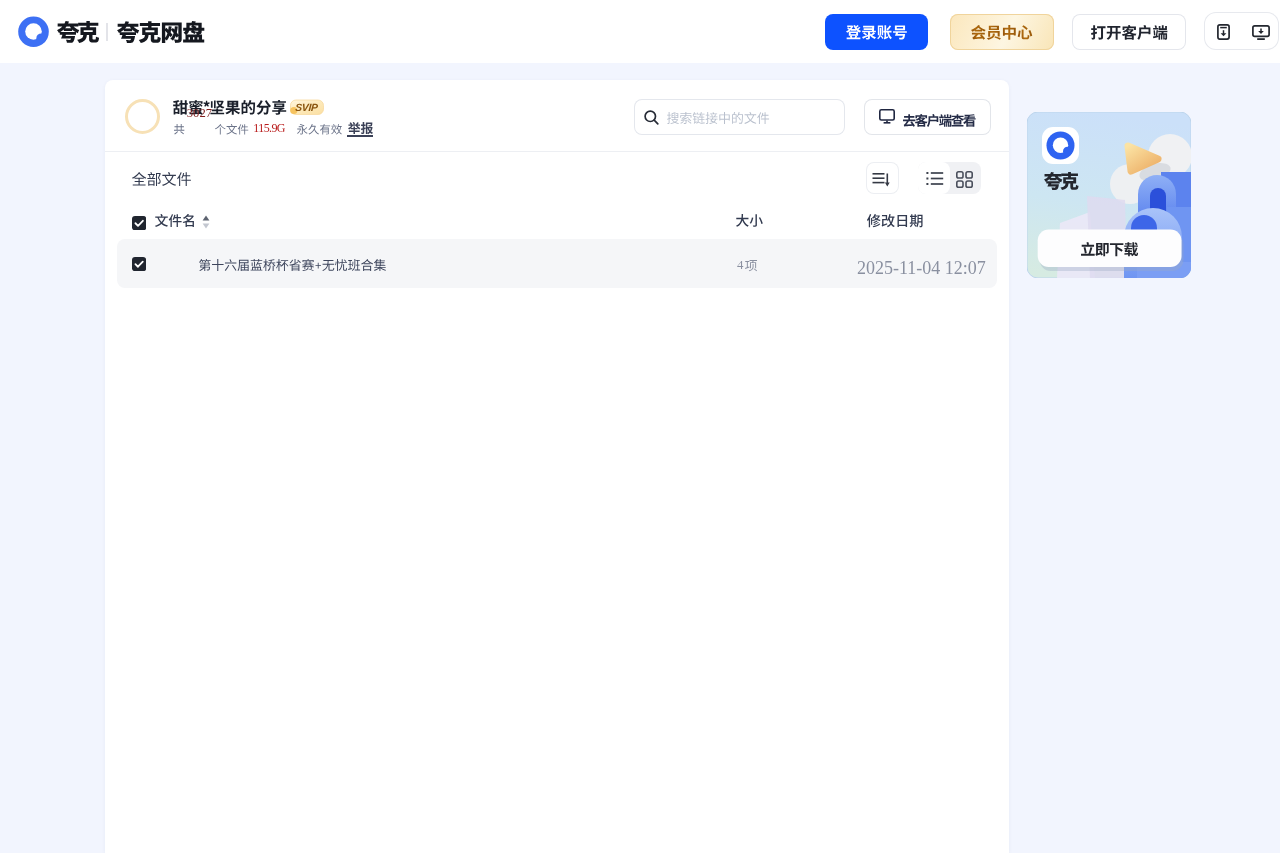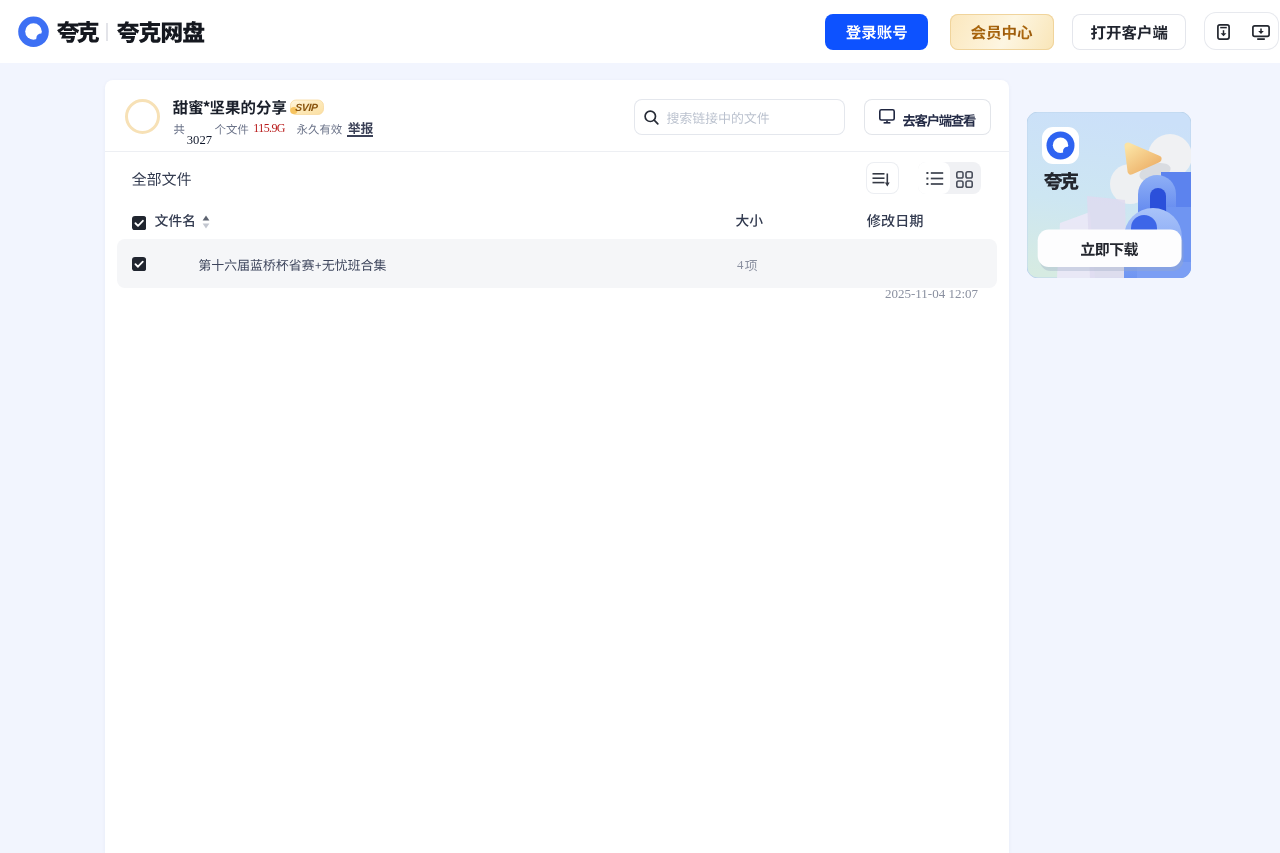--- a/index.html
+++ b/index.html
@@ -111,21 +111,21 @@
     </defs>
 <rect x="0.5" y="1" width="33" height="14.5" rx="5.5" fill="url(#svipg)" stroke="#f8d9a0" stroke-width="0.8"></rect>
 <circle cx="3.8" cy="11.5" r="3.6" fill="#f6c35f"></circle>
 <text x="5.8" y="12.3" font-family="Liberation Sans,sans-serif" font-weight="bold" font-style="italic" font-size="10.4" fill="#8a5510" transform="skewX(-4)" letter-spacing="-0.3">SVIP</text>
 </svg>
 <div style="position:absolute;left:174.3px;top:123.5px;width:10.4px;height:10.4px">
     <svg width="10.4" height="10.4" viewBox="0.55 -9.47 10.4 10.4" xmlns="http://www.w3.org/2000/svg" style="overflow:visible;display:block">
       <path transform="translate(0.00 0) scale(0.011400 -0.011400)" d="M587 150C682 80 804 -20 864 -80L935 -34C870 27 745 122 653 189ZM329 187C273 112 160 25 62 -28C79 -41 106 -65 121 -81C222 -23 335 70 407 157ZM89 628V556H280V318H48V245H956V318H720V556H920V628H720V831H643V628H357V831H280V628ZM357 318V556H643V318Z" fill="#6a7288"></path>
     </svg>
   </div>
-<div class="abs serif" style="left:186.8px;top:133px;font-size:12.6px;color:#0f172a;">3027</div>
+<div class="abs serif" style="left:186.8px;top:106px;font-size:12.6px;color:#7f1d1d;">3027</div>
 <div style="position:absolute;left:214.7px;top:123.5px;width:33.3px;height:10.6px">
     <svg width="33.3" height="10.6" viewBox="0.40 -9.66 33.3 10.6" xmlns="http://www.w3.org/2000/svg" style="overflow:visible;display:block">
       <path transform="translate(0.00 0) scale(0.011400 -0.011400)" d="M460 546V-79H538V546ZM506 841C406 674 224 528 35 446C56 428 78 399 91 377C245 452 393 568 501 706C634 550 766 454 914 376C926 400 949 428 969 444C815 519 673 613 545 766L573 810Z" fill="#6a7288"></path>
       <path transform="translate(11.40 0) scale(0.011400 -0.011400)" d="M423 823C453 774 485 707 497 666L580 693C566 734 531 799 501 847ZM50 664V590H206C265 438 344 307 447 200C337 108 202 40 36 -7C51 -25 75 -60 83 -78C250 -24 389 48 502 146C615 46 751 -28 915 -73C928 -52 950 -20 967 -4C807 36 671 107 560 201C661 304 738 432 796 590H954V664ZM504 253C410 348 336 462 284 590H711C661 455 592 344 504 253Z" fill="#6a7288"></path>
       <path transform="translate(22.80 0) scale(0.011400 -0.011400)" d="M317 341V268H604V-80H679V268H953V341H679V562H909V635H679V828H604V635H470C483 680 494 728 504 775L432 790C409 659 367 530 309 447C327 438 359 420 373 409C400 451 425 504 446 562H604V341ZM268 836C214 685 126 535 32 437C45 420 67 381 75 363C107 397 137 437 167 480V-78H239V597C277 667 311 741 339 815Z" fill="#6a7288"></path>
     </svg>
   </div>
 <div class="abs serif" style="left:253.3px;top:120.9px;font-size:12px;letter-spacing:-0.6px;color:#b91c1c;">115.9G</div>
 <div style="position:absolute;left:297.4px;top:123.5px;width:44.8px;height:10.5px">
     <svg width="44.8" height="10.5" viewBox="0.39 -9.59 44.8 10.5" xmlns="http://www.w3.org/2000/svg" style="overflow:visible;display:block">
@@ -263,21 +263,21 @@
       <path transform="translate(162.18 0) scale(0.012900 -0.012900)" d="M517 843C415 688 230 554 40 479C61 462 82 433 94 413C146 436 198 463 248 494V444H753V511C805 478 859 449 916 422C927 446 950 473 969 490C810 557 668 640 551 764L583 809ZM277 513C362 569 441 636 506 710C582 630 662 567 749 513ZM196 324V-78H272V-22H738V-74H817V324ZM272 48V256H738V48Z" fill="#3d455c"></path>
       <path transform="translate(175.08 0) scale(0.012900 -0.012900)" d="M460 292V225H54V162H393C297 90 153 26 29 -6C46 -22 67 -50 79 -69C207 -29 357 47 460 135V-79H535V138C637 52 789 -23 920 -61C931 -42 952 -15 968 1C843 31 701 92 605 162H947V225H535V292ZM490 552V486H247V552ZM467 824C483 797 500 763 512 734H286C307 765 326 797 343 827L265 842C221 754 140 642 30 558C47 548 72 526 85 510C116 536 145 563 172 591V271H247V303H919V363H562V432H849V486H562V552H846V606H562V672H887V734H591C578 766 556 810 534 843ZM490 606H247V672H490ZM490 432V363H247V432Z" fill="#3d455c"></path>
     </svg>
   </div>
 <div class="abs serif" style="left:736.9px;top:257.8px;font-size:12.8px;color:#8a90a0;">4</div>
 <div style="position:absolute;left:744.7px;top:259.6px;width:12.0px;height:11.3px">
     <svg width="12.0" height="11.3" viewBox="0.37 -10.27 12.0 11.3" xmlns="http://www.w3.org/2000/svg" style="overflow:visible;display:block">
       <path transform="translate(0.00 0) scale(0.012900 -0.012900)" d="M618 500V289C618 184 591 56 319 -19C335 -34 357 -61 366 -77C649 12 693 158 693 289V500ZM689 91C766 41 864 -31 911 -79L961 -26C913 21 813 90 736 138ZM29 184 48 106C140 137 262 179 379 219L369 284L247 247V650H363V722H46V650H172V225ZM417 624V153H490V556H816V155H891V624H655C670 655 686 692 702 728H957V796H381V728H613C603 694 591 656 578 624Z" fill="#8a90a0"></path>
     </svg>
   </div>
-<div class="abs serif" style="left:885px;top:257.8px;font-size:13px;color:#8a90a0;margin-top:28px;">2025-11-04 12:07</div>
+<div class="abs serif" style="left:857px;top:257.8px;font-size:18px;color:#8a90a0;">2025-11-04 12:07</div>
 <svg class="abs" style="left:1027px;top:112px" width="164" height="166" viewBox="0 0 164 166" xmlns="http://www.w3.org/2000/svg">
 <defs>
 <linearGradient id="sbg" x1="0.45" y1="0" x2="0.3" y2="1">
  <stop offset="0" stop-color="#cbe0f9"></stop>
         <stop offset="0.55" stop-color="#cde6f2"></stop>
         <stop offset="1" stop-color="#d6ebe2"></stop>
 </linearGradient>
 <linearGradient id="play" x1="0" y1="0" x2="0.8" y2="1">
  <stop offset="0" stop-color="#fbe3a4"></stop>
         <stop offset="1" stop-color="#edb068"></stop>

